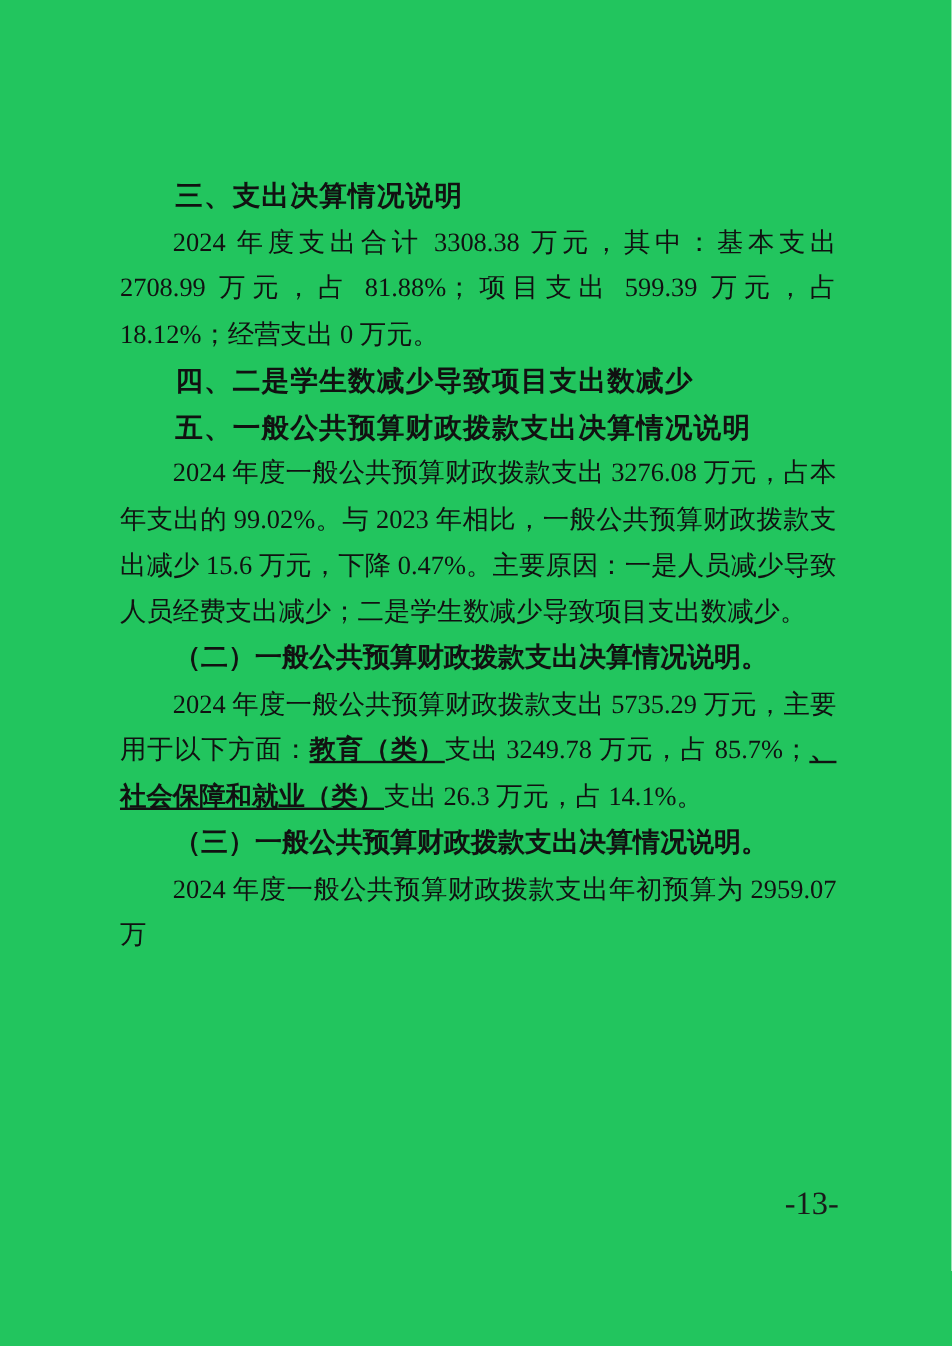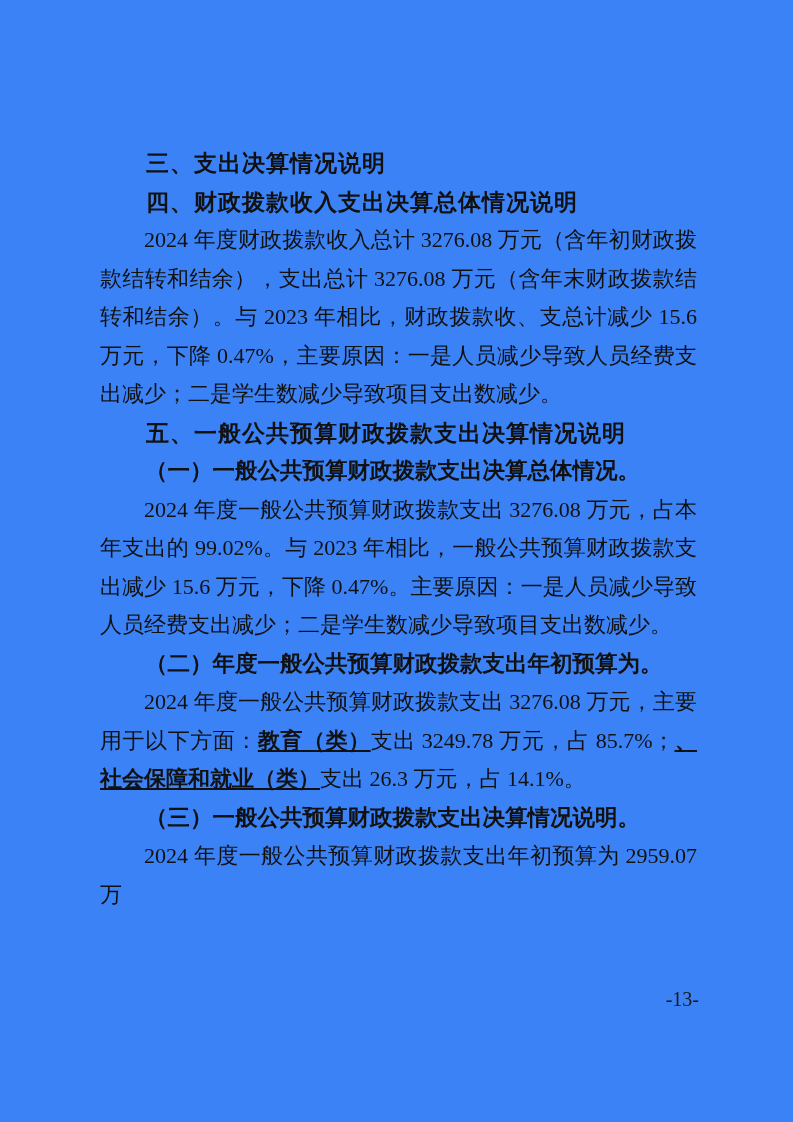--- a/index.html
+++ b/index.html
@@ -4,21 +4,21 @@
 <style>
   html, body {
     margin: 0;
     padding: 0;
     background: #ffffff;
   }
   .page {
     position: relative;
     width: 793px;
     height: 1122px;
-    background: #3b82f6;
+    background: #22c55e;
     overflow: hidden;
     color: #111111;
   }
   .content {
     position: absolute;
     left: 100px;
     top: 144px;
     width: 597px;
     font-family: "Liberation Serif", "DejaVu Serif", serif;
     font-size: 22px;
@@ -47,42 +47,41 @@
   }
   .strong {
     font-weight: 700;
     text-decoration: underline;
   }
   .pagenum {
     position: absolute;
     top: 988px;
     right: 94px;
     font-family: "Liberation Serif", "DejaVu Serif", serif;
-    font-size: 20px;
+    font-size: 27px;
     color: #1a1a1a;
   }
 </style>
 </head>
 <body>
 
 <div class="page">
   <main class="content">
 
     <h2 class="h-main">三、支出决算情况说明</h2>
+    <p class="body">2024 年度支出合计 3308.38 万元，其中：基本支出 2708.99 万元，占 81.88%；项目支出 599.39 万元，占 18.12%；经营支出 0 万元。</p>
 
-    <h2 class="h-main">四、财政拨款收入支出决算总体情况说明</h2>
-    <p class="body">2024 年度财政拨款收入总计 3276.08 万元（含年初财政拨款结转和结余），支出总计 3276.08 万元（含年末财政拨款结转和结余）。与 2023 年相比，财政拨款收、支总计减少 15.6 万元，下降 0.47%，主要原因：一是人员减少导致人员经费支出减少；二是学生数减少导致项目支出数减少。</p>
+    <h2 class="h-main">四、二是学生数减少导致项目支出数减少</h2>
 
     <h2 class="h-main">五、一般公共预算财政拨款支出决算情况说明</h2>
 
-    <h3 class="h-sub">（一）一般公共预算财政拨款支出决算总体情况。</h3>
     <p class="body">2024 年度一般公共预算财政拨款支出 3276.08 万元，占本年支出的 99.02%。与 2023 年相比，一般公共预算财政拨款支出减少 15.6 万元，下降 0.47%。主要原因：一是人员减少导致人员经费支出减少；二是学生数减少导致项目支出数减少。</p>
 
-    <h3 class="h-sub">（二）年度一般公共预算财政拨款支出年初预算为。</h3>
-    <p class="body"><span>2024 年度一般公共预算财政拨款支出 3276.08 万元，主要用于以下方面：</span><span class="strong">教育（类）</span><span>支出 3249.78 万元，占 85.7%；</span><span class="strong">、社会保障和就业（类）</span><span>支出 26.3 万元，占 14.1%。</span></p>
+    <h3 class="h-sub">（二）一般公共预算财政拨款支出决算情况说明。</h3>
+    <p class="body"><span>2024 年度一般公共预算财政拨款支出 5735.29 万元，主要用于以下方面：</span><span class="strong">教育（类）</span><span>支出 3249.78 万元，占 85.7%；</span><span class="strong">、社会保障和就业（类）</span><span>支出 26.3 万元，占 14.1%。</span></p>
 
     <h3 class="h-sub">（三）一般公共预算财政拨款支出决算情况说明。</h3>
     <p class="body">2024 年度一般公共预算财政拨款支出年初预算为 2959.07 万</p>
 
   </main>
 
   <div class="pagenum">-13-</div>
 </div>
 
 </body></html>

